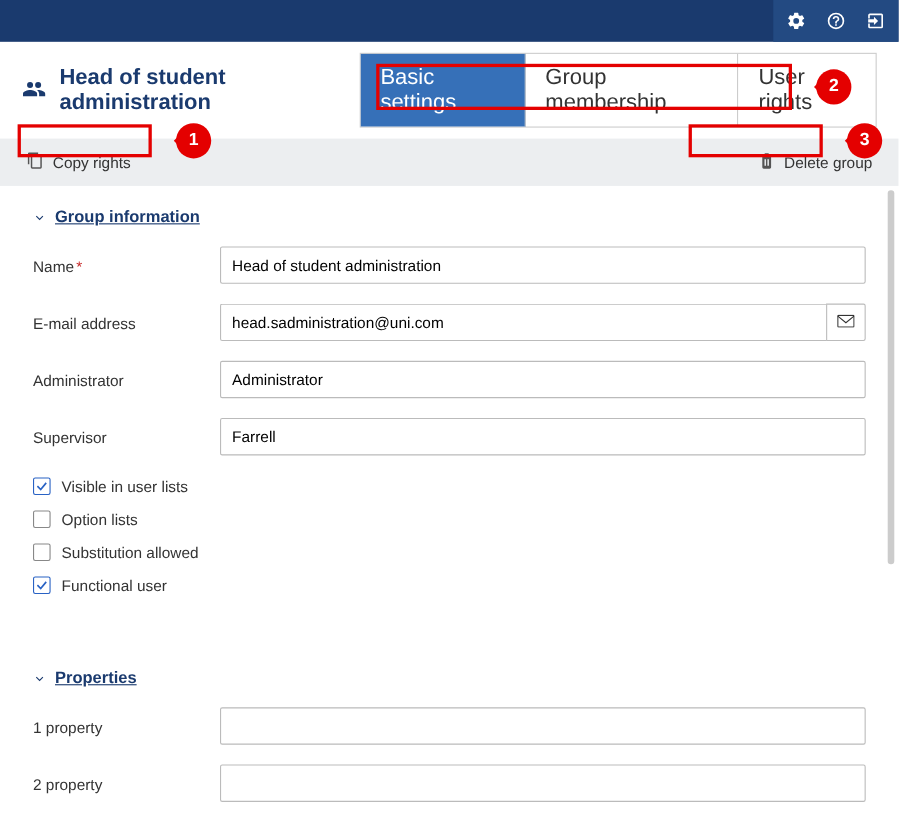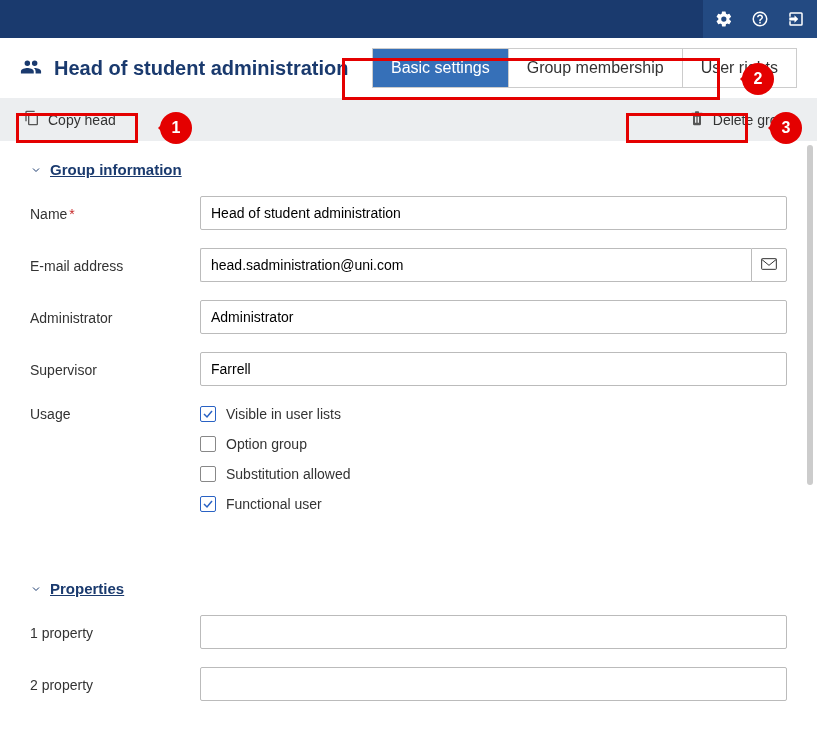--- a/index.html
+++ b/index.html
@@ -11,21 +11,21 @@
     .topbar-iconbtn { cursor: pointer; display: flex; align-items: center; }
     
     .header-area { padding: 10px 20px 0 20px; }
     .breadcrumb { color: #555; font-size: 12px; padding-left: 20px; margin-bottom: 6px; }
     .title-row { display: flex; align-items: center; justify-content: space-between; padding-bottom: 10px; }
     .title-left { display: flex; align-items: center; gap: 12px; }
     .title-left svg { fill: #1a3a6e; }
     .page-title { color: #1a3a6e; font-size: 20px; font-weight: 600; }
     
     .tabs { display: flex; border: 1px solid #ccc; }
-    .tab { padding: 10px 18px; font-size: 16px; cursor: pointer; color: #333; border-right: 1px solid #ccc; }
+    .tab { padding: 10px 18px; font-size: 20px; cursor: pointer; color: #333; border-right: 1px solid #ccc; }
     .tab:last-child { border-right: none; }
     .tab.active { background: #3670b8; color: #fff; }
     
     .toolbar { background: #eceef0; display: flex; justify-content: space-between; align-items: center; padding: 8px 18px; }
     .toolbtn { display: flex; align-items: center; gap: 8px; color: #333; cursor: pointer; padding: 4px 6px; }
     .toolbtn svg { fill: #555; }
     
     .content { padding: 20px 30px 30px 30px; position: relative; }
     .scroll-indicator { position: absolute; right: 4px; top: 4px; width: 6px; height: 340px; background: #ccc; border-radius: 3px; }
     
@@ -101,21 +101,21 @@
     </div>
   </div>
 
   <div class="toolbar">
     <div class="toolbtn">
       <span>
         <svg width="16" height="16" viewBox="0 0 24 24">
             <path d="M16 1H4a2 2 0 0 0-2 2v14h2V3h12V1zm3 4H8a2 2 0 0 0-2 2v14a2 2 0 0 0 2 2h11a2 2 0 0 0 2-2V7a2 2 0 0 0-2-2zm0 16H8V7h11v14z"></path>
           </svg>
       </span>
-      <span>Copy head</span>
+      <span>Copy rights</span>
     </div>
     <div class="toolbtn">
       <span>
         <svg width="16" height="16" viewBox="0 0 24 24">
             <path d="M6 7h12v14a2 2 0 0 1-2 2H8a2 2 0 0 1-2-2V7zm3 3v9h2v-9H9zm4 0v9h2v-9h-2zM9 4V3a1 1 0 0 1 1-1h4a1 1 0 0 1 1 1v1h5v2H4V4h5z"></path>
           </svg>
       </span>
       <span>Delete group</span>
     </div>
   </div>
@@ -164,34 +164,33 @@
     </div>
 
     <div class="form-row">
       <div class="form-label">Supervisor</div>
       <div class="form-field">
         <input type="text" class="text-input" value="Farrell" style="">
       </div>
     </div>
 
     <div class="form-row top-align">
-      <div class="form-label">Usage</div>
       <div class="form-field">
         <div class="checkbox-list">
           <div class="checkbox-item">
             <span class="chk checked">
                 <svg width="12" height="12" viewBox="0 0 24 24">
                   <polyline points="4 12 10 18 20 6"></polyline>
                 </svg>
               </span>
             <span>Visible in user lists</span>
           </div>
           <div class="checkbox-item">
             <span class="chk"></span>
-            <span>Option group</span>
+            <span>Option lists</span>
           </div>
           <div class="checkbox-item">
             <span class="chk"></span>
             <span>Substitution allowed</span>
           </div>
           <div class="checkbox-item">
             <span class="chk checked">
                 <svg width="12" height="12" viewBox="0 0 24 24">
                   <polyline points="4 12 10 18 20 6"></polyline>
                 </svg>

